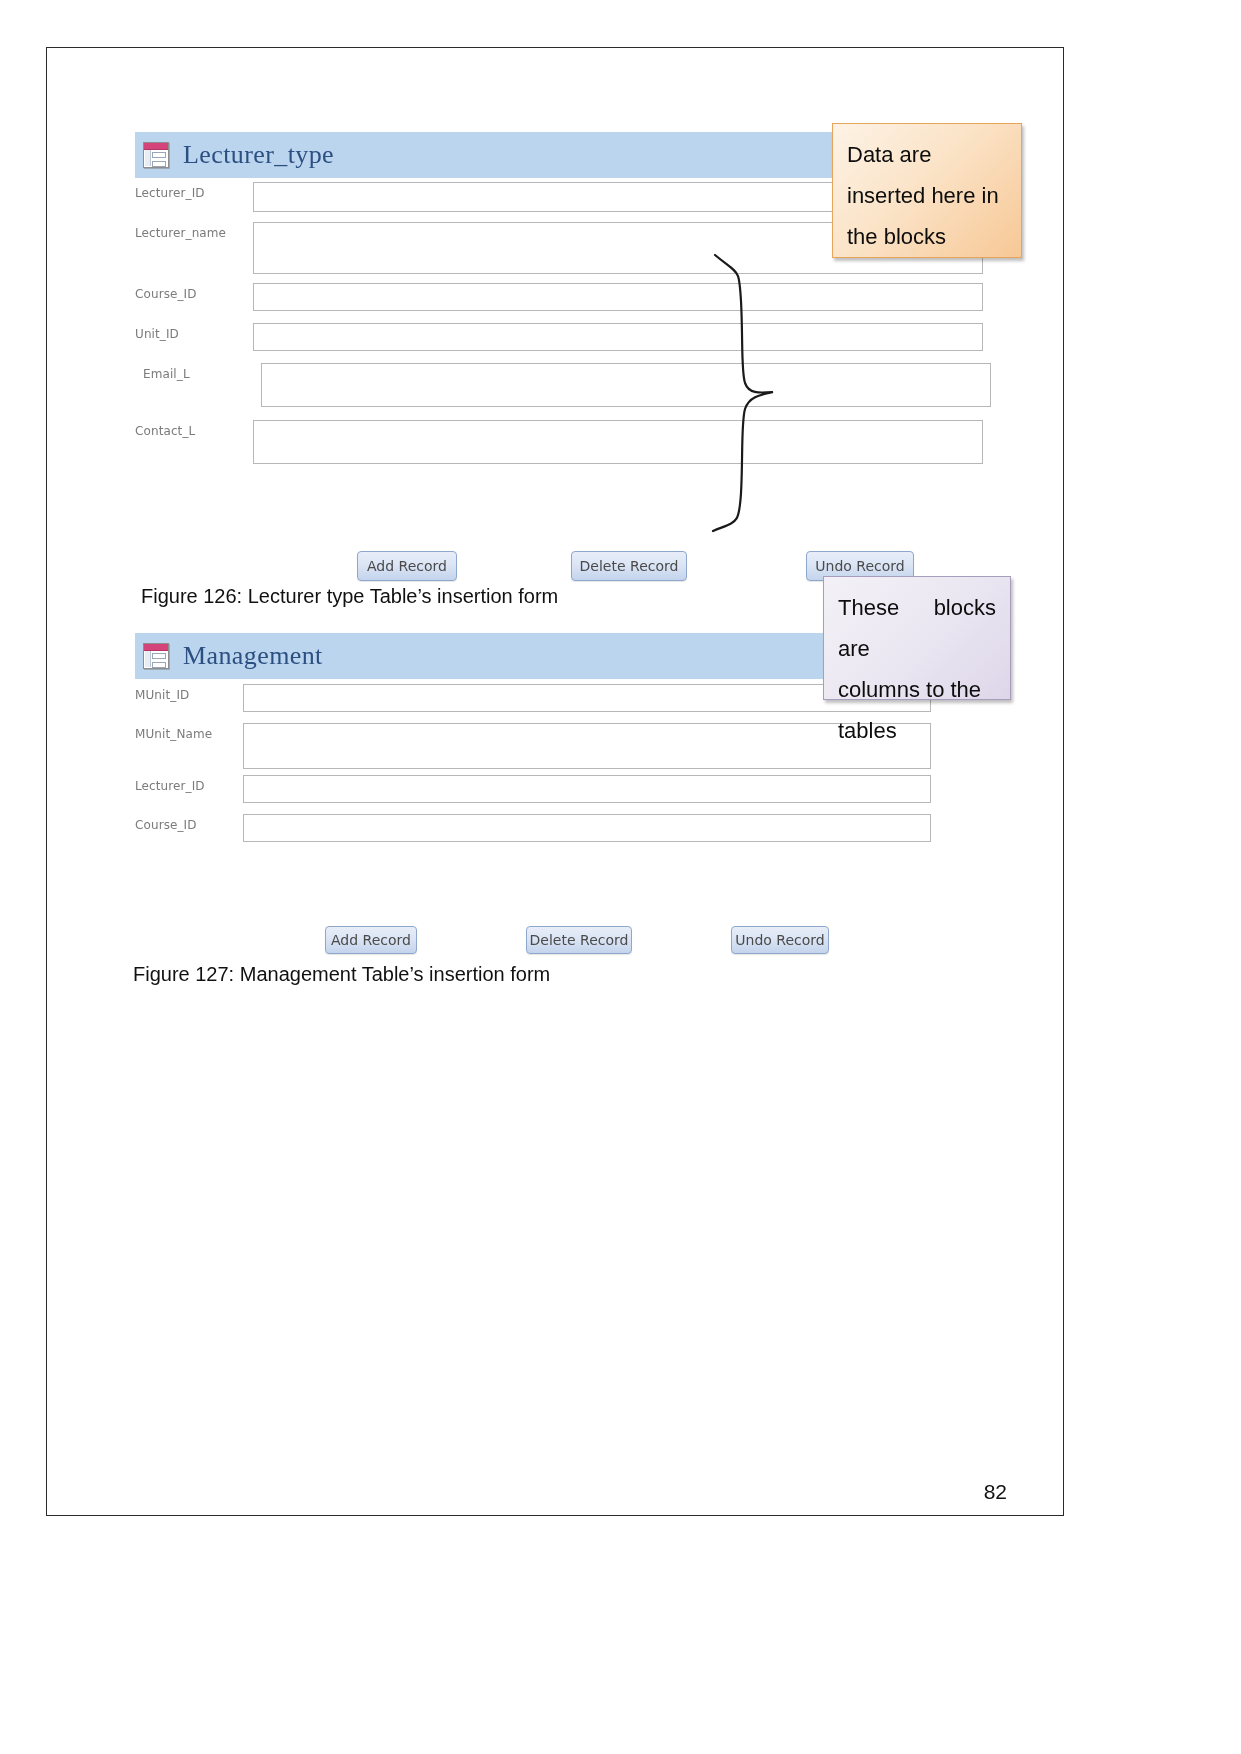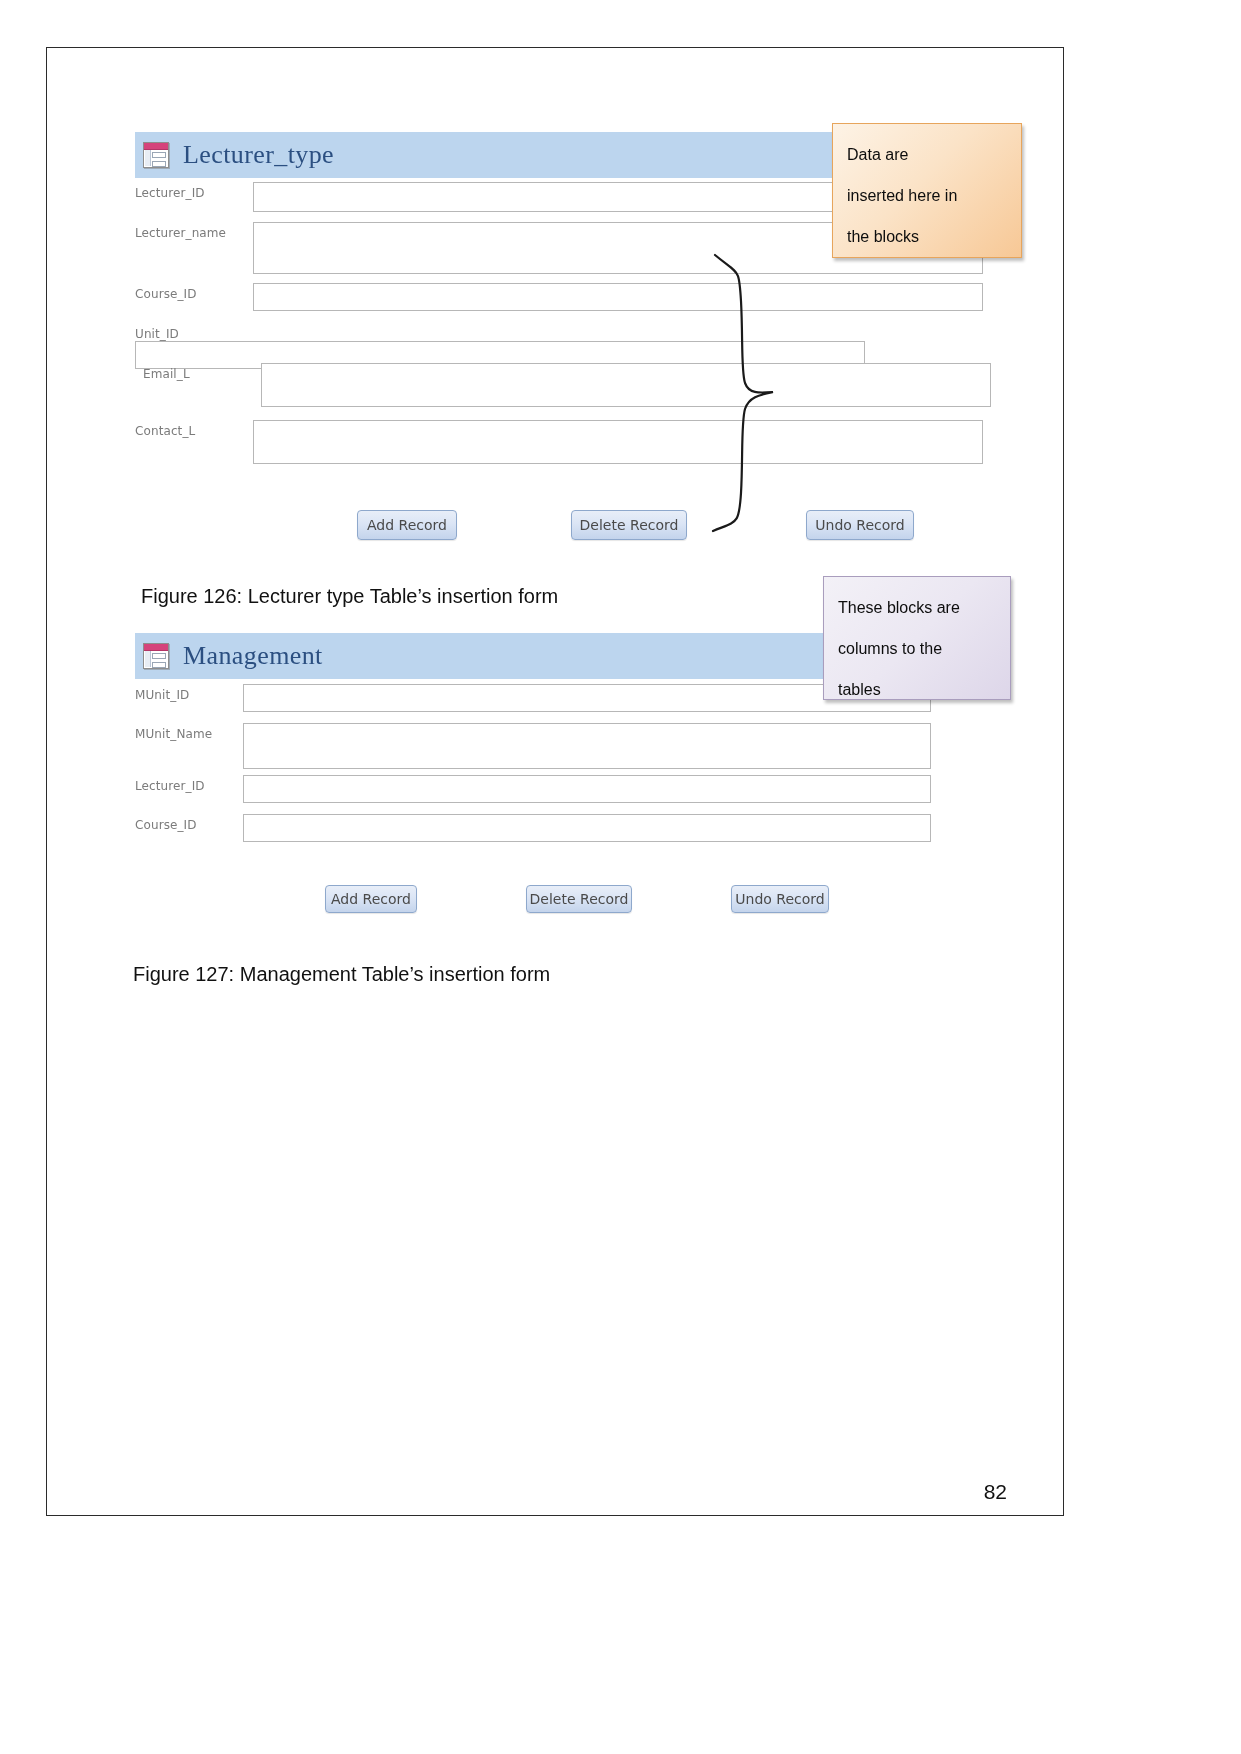--- a/index.html
+++ b/index.html
@@ -110,28 +110,29 @@
     border: 1px solid #8ea8cc;
     border-radius: 4px;
     color: #4a4a4a;
     font-size: 14px;
     font-family: "DejaVu Sans", sans-serif;
     display: flex;
     align-items: center;
     justify-content: center;
     box-sizing: border-box;
     box-shadow: 0 1px 1px rgba(0,0,0,.10);
+    margin-top: 41px;
   }
 
   
   .callout {
     position: absolute;
     box-sizing: border-box;
     padding: 10px 14px 8px 14px;
-    font-size: 16px;
+    font-size: 22px;
     line-height: 41px;
     text-align: justify;
     color: #0d0d0d;
     font-family: "Liberation Sans", sans-serif;
   }
   .callout-orange {
     background: linear-gradient(135deg, #fdf3e6 0%, #fbe3c7 45%, #f7c896 100%);
     border: 1px solid #e7a55c;
     box-shadow: 2px 3px 3px rgba(0,0,0,.25);
   }
@@ -197,21 +198,21 @@
     <div class="frow" style="left:0; top:90px; width:858px;">
       <span class="flabel" style="width:118px; padding-top:4px;">Lecturer_name</span>
       <span class="fbox" style="width:730px; height:52px;"></span>
     </div>
 
     <div class="frow" style="left:0; top:151px; width:858px;">
       <span class="flabel" style="width:118px; padding-top:4px;">Course_ID</span>
       <span class="fbox" style="width:730px; height:28px;"></span>
     </div>
 
-    <div class="frow" style="left:0; top:191px; width:858px;flex-direction:column;">
+    <div class="frow" style="left:0; top:191px; width:858px;">
       <span class="flabel" style="width:118px; padding-top:4px;">Unit_ID</span>
       <span class="fbox" style="width:730px; height:28px;"></span>
     </div>
 
     <div class="frow" style="left:8px; top:231px; width:858px;">
       <span class="flabel" style="width:118px; padding-top:4px;">Email_L</span>
       <span class="fbox" style="width:730px; height:44px;"></span>
     </div>
 
     <div class="frow" style="left:0; top:288px; width:858px;">

